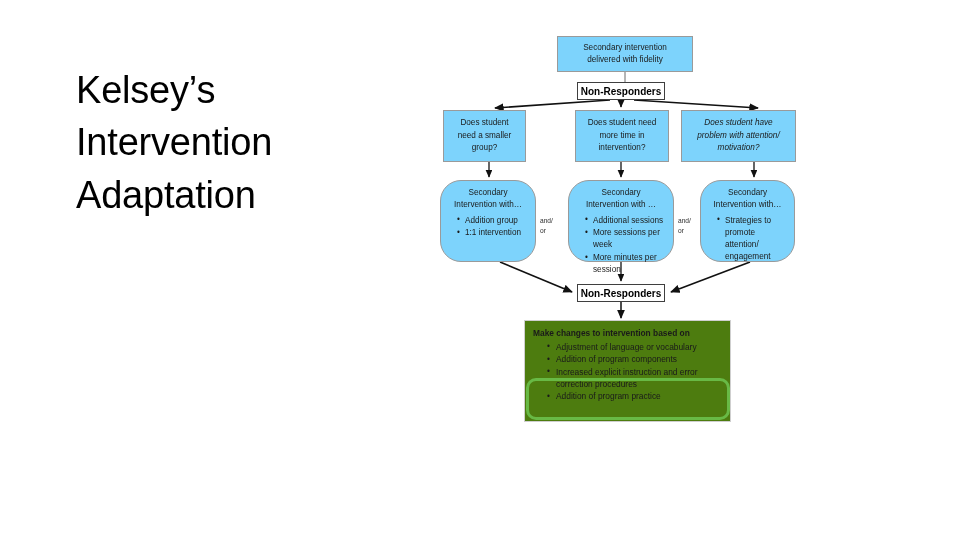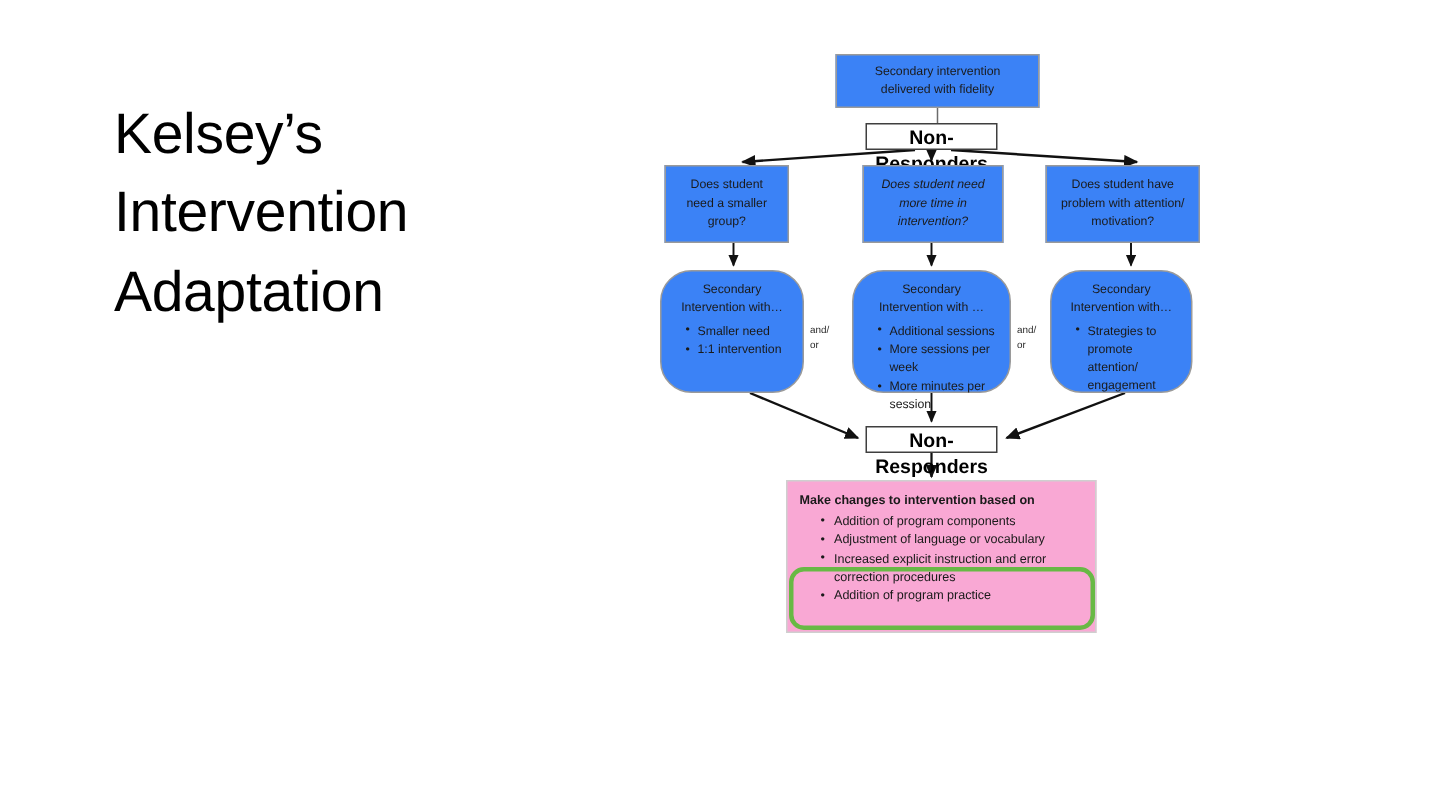--- a/index.html
+++ b/index.html
@@ -44,58 +44,58 @@
     top: 0;
     width: 425px;
     height: 400px;
     pointer-events: none;
   }
 
   .nodebox {
     position: absolute;
     box-sizing: border-box;
     border: 1px solid #9a9a9a;
-    background: #3b82f6;
+    background: #7dd3fc;
     color: #1a1a1a;
     text-align: center;
   }
   .nodebox .ln { display: block; white-space: nowrap; }
 
   
   #n-fidelity {
     left: 137px; top: 8px; width: 136px; height: 36px;
     font-size: 8.2px; line-height: 1.45;
     padding-top: 5px;
   }
 
   
   .pill {
     position: absolute;
     box-sizing: border-box;
     border: 1px solid #3f3f3f;
     background: #ffffff;
     color: #000000;
     font-weight: bold;
-    font-size: 13px;
+    font-size: 10px;
     text-align: center;
     line-height: 17px;
   }
   #n-nonresp-top { left: 157px; top: 54px; width: 88px; height: 18px; }
   #n-nonresp-bot { left: 157px; top: 256px; width: 88px; height: 18px; }
 
   
   .decision {
     height: 52px;
     font-size: 8.2px;
     line-height: 1.55;
     padding-top: 6px;
   }
   #n-q-group    { left: 23px;  top: 82px; width: 83px; }
-  #n-q-time     { left: 155px; top: 82px; width: 94px; font-style: italic; }
-  #n-q-attn     { left: 277px; top: 82px; width: 103px; }
+  #n-q-time     { left: 155px; top: 82px; width: 94px; }
+  #n-q-attn     { left: 261px; top: 82px; width: 115px; font-style: italic; }
 
   
   .sibox {
     text-align: center;
     font-size: 8.2px;
     line-height: 1.5;
     padding: 6px 4px 4px 4px;
     border-radius: 21px;
   }
   .sibox .hd { display: block; white-space: nowrap; }
@@ -135,21 +135,21 @@
   #andor-2 { left: 258px; top: 188px; }
   .andor .ln { display: block; }
 
   
   #n-changes {
     position: absolute;
     left: 104px; top: 292px;
     width: 207px; height: 102px;
     box-sizing: border-box;
     border: 1px solid #cfcfcf;
-    background: #f9a8d4;
+    background: #4d7c0f;
     color: #1a1a1a;
     padding: 7px 6px 4px 8px;
     font-size: 8.4px;
     line-height: 1.42;
     text-align: left;
   }
   #n-changes .intro { display: block; font-weight: 600; }
   #n-changes ul {
     margin: 2px 0 0 0;
     padding: 0 0 0 14px;
@@ -240,21 +240,21 @@
     <div class="nodebox decision" id="n-q-attn">
       <span class="ln">Does student have</span>
       <span class="ln">problem with attention/</span>
       <span class="ln">motivation?</span>
     </div>
 
     <div class="nodebox sibox" id="n-si-group">
       <span class="hd">Secondary</span>
       <span class="hd">Intervention with…</span>
       <ul>
-        <li>Smaller need</li>
+        <li>Addition group</li>
         <li>1:1 intervention</li>
       </ul>
     </div>
 
     <div class="nodebox sibox" id="n-si-time">
       <span class="hd">Secondary</span>
       <span class="hd">Intervention with …</span>
       <ul>
         <li>Additional sessions</li>
         <li>More sessions per week</li>
@@ -275,22 +275,22 @@
       <span class="ln">or</span>
     </div>
     <div class="andor" id="andor-2">
       <span class="ln">and/</span>
       <span class="ln">or</span>
     </div>
 
     <div id="n-changes">
       <span class="intro">Make changes to intervention based on</span>
       <ul>
+        <li>Adjustment of language or vocabulary</li>
         <li>Addition of program components</li>
-        <li>Adjustment of language or vocabulary</li>
         <li>Increased explicit instruction and error correction procedures</li>
         <li>Addition of program practice</li>
       </ul>
     </div>
 
     <div id="green-highlight" style="border-color: rgb(104, 185, 69);"></div>
 
   </div>
 </div>
 

